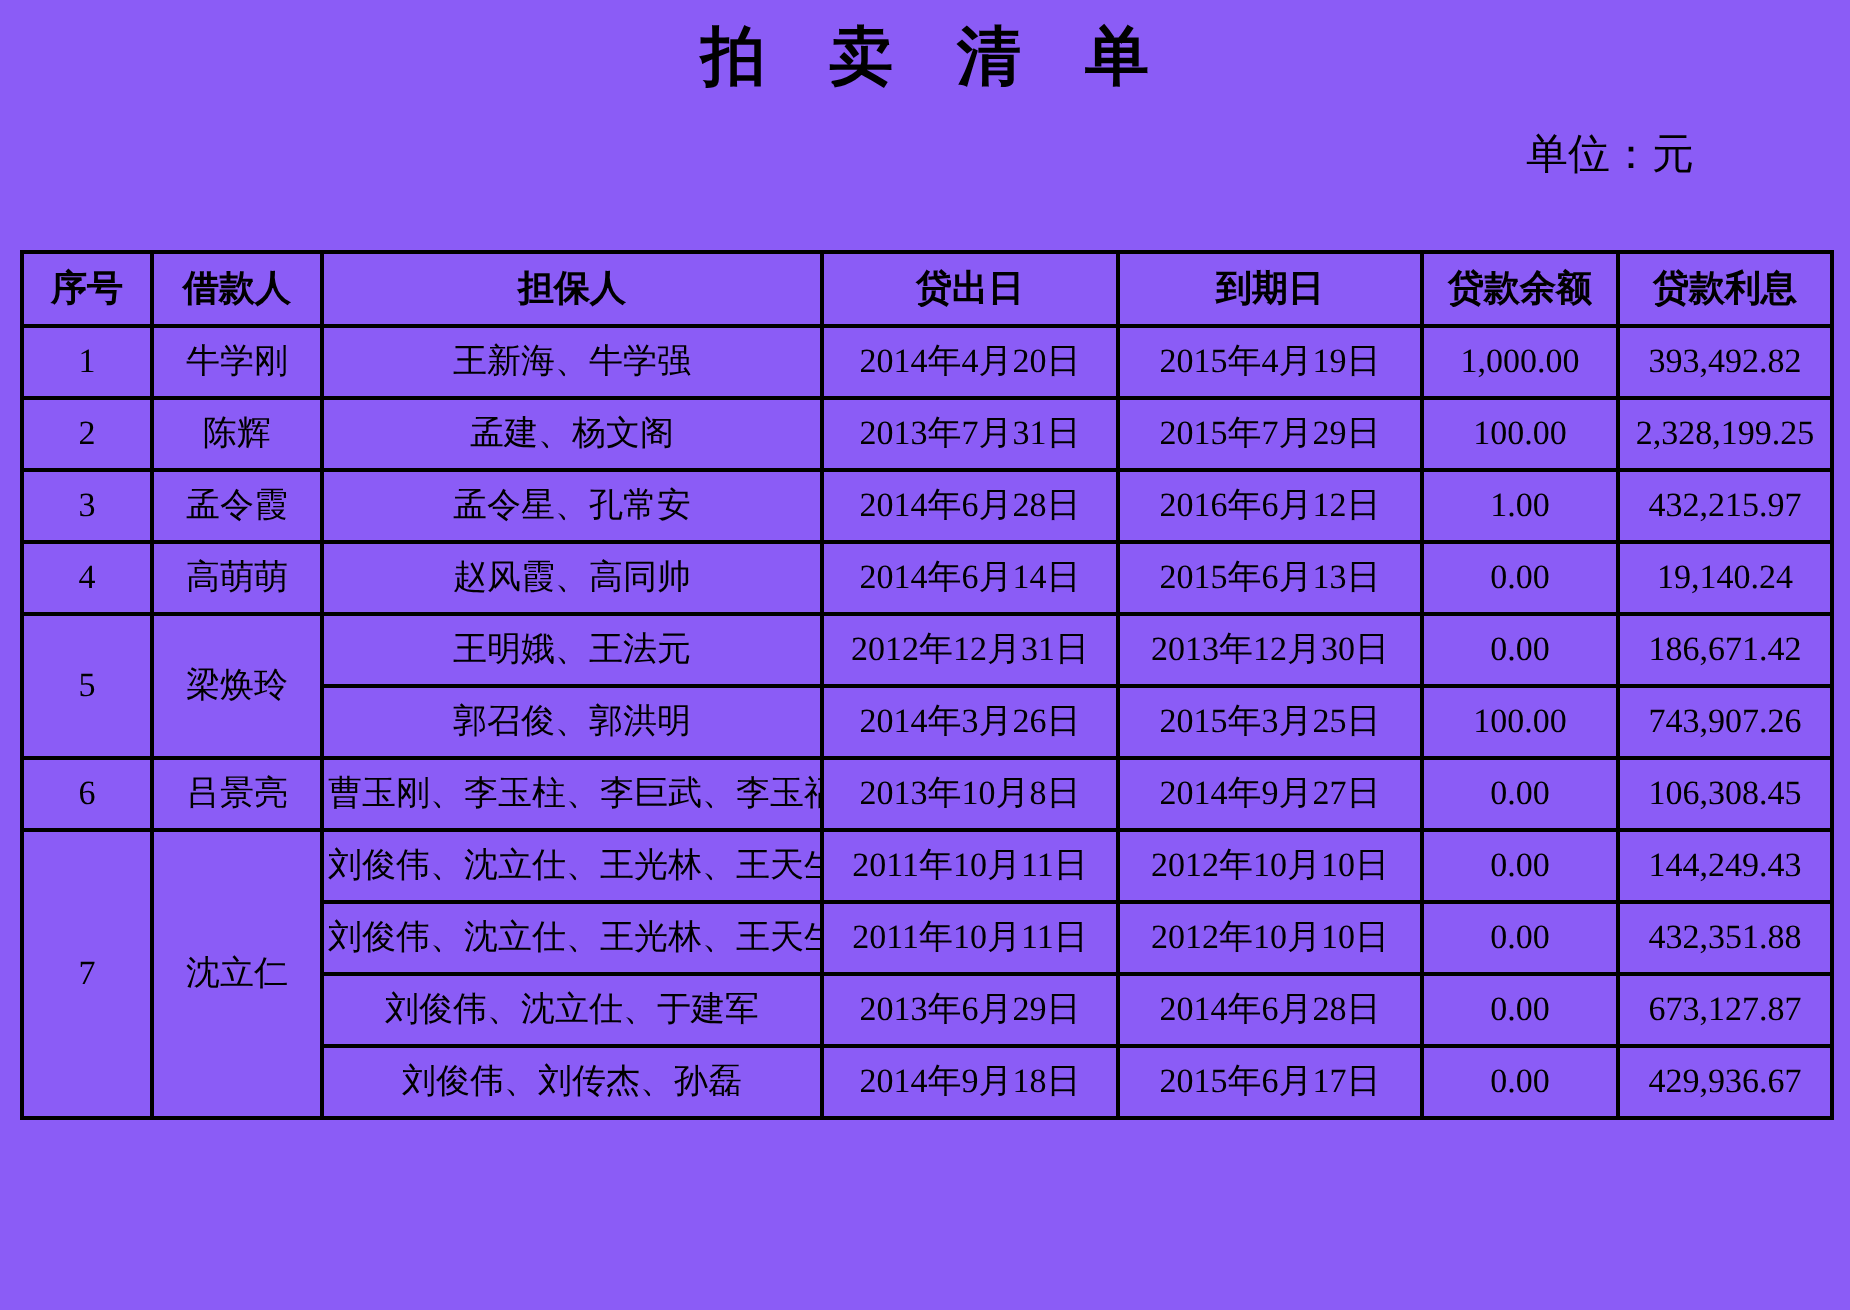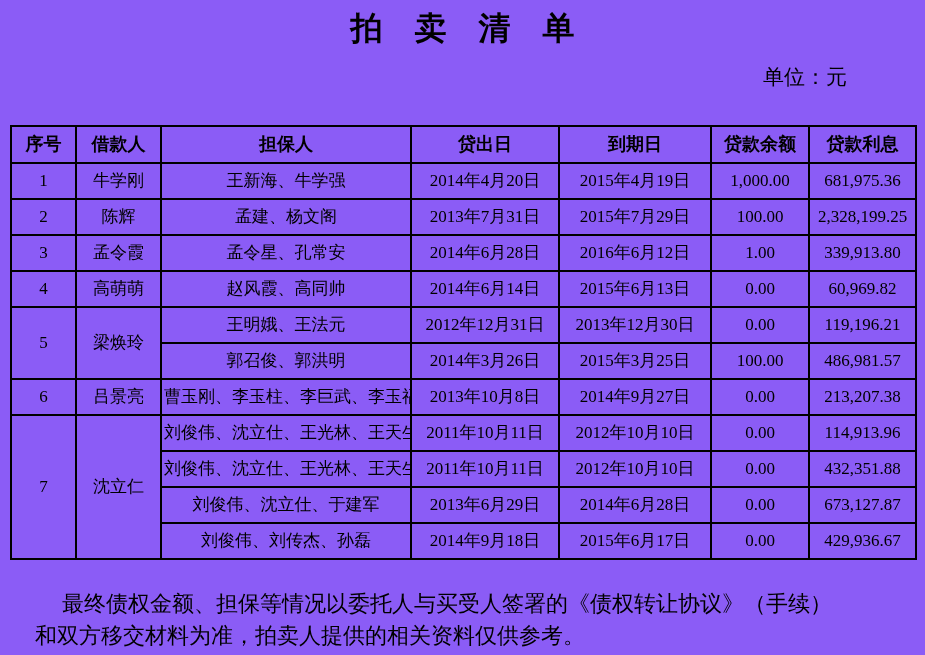--- a/index.html
+++ b/index.html
@@ -85,82 +85,82 @@
         </tr>
     </thead>
     <tbody>
         <tr>
           <td rowspan="1">1</td>
           <td rowspan="1">牛学刚</td>
           <td>王新海、牛学强</td>
           <td>2014年4月20日</td>
           <td>2015年4月19日</td>
           <td>1,000.00</td>
-          <td>681,975.36</td>
+          <td>393,492.82</td>
         </tr>
         <tr>
           <td rowspan="1">2</td>
           <td rowspan="1">陈辉</td>
           <td>孟建、杨文阁</td>
           <td>2013年7月31日</td>
           <td>2015年7月29日</td>
           <td>100.00</td>
           <td>2,328,199.25</td>
         </tr>
         <tr>
           <td rowspan="1">3</td>
           <td rowspan="1">孟令霞</td>
           <td>孟令星、孔常安</td>
           <td>2014年6月28日</td>
           <td>2016年6月12日</td>
           <td>1.00</td>
-          <td>339,913.80</td>
+          <td>432,215.97</td>
         </tr>
         <tr>
           <td rowspan="1">4</td>
           <td rowspan="1">高萌萌</td>
           <td>赵风霞、高同帅</td>
           <td>2014年6月14日</td>
           <td>2015年6月13日</td>
           <td>0.00</td>
-          <td>60,969.82</td>
+          <td>19,140.24</td>
         </tr>
         <tr>
           <td rowspan="2">5</td>
           <td rowspan="2">梁焕玲</td>
           <td>王明娥、王法元</td>
           <td>2012年12月31日</td>
           <td>2013年12月30日</td>
           <td>0.00</td>
-          <td>119,196.21</td>
+          <td>186,671.42</td>
         </tr>
         <tr>
           <td>郭召俊、郭洪明</td>
           <td>2014年3月26日</td>
           <td>2015年3月25日</td>
           <td>100.00</td>
-          <td>486,981.57</td>
+          <td>743,907.26</td>
         </tr>
         <tr>
           <td rowspan="1">6</td>
           <td rowspan="1">吕景亮</td>
           <td>曹玉刚、李玉柱、李巨武、李玉福</td>
           <td>2013年10月8日</td>
           <td>2014年9月27日</td>
           <td>0.00</td>
-          <td>213,207.38</td>
+          <td>106,308.45</td>
         </tr>
         <tr>
           <td rowspan="4">7</td>
           <td rowspan="4">沈立仁</td>
           <td>刘俊伟、沈立仕、王光林、王天生</td>
           <td>2011年10月11日</td>
           <td>2012年10月10日</td>
           <td>0.00</td>
-          <td>114,913.96</td>
+          <td>144,249.43</td>
         </tr>
         <tr>
           <td>刘俊伟、沈立仕、王光林、王天生</td>
           <td>2011年10月11日</td>
           <td>2012年10月10日</td>
           <td>0.00</td>
           <td>432,351.88</td>
         </tr>
         <tr>
           <td>刘俊伟、沈立仕、于建军</td>
@@ -172,18 +172,14 @@
         <tr>
           <td>刘俊伟、刘传杰、孙磊</td>
           <td>2014年9月18日</td>
           <td>2015年6月17日</td>
           <td>0.00</td>
           <td>429,936.67</td>
         </tr>
       </tbody>
   </table>
 
-  <p class="footer">
-    <span class="l1">最终债权金额、担保等情况以委托人与买受人签署的《债权转让协议》（手续）</span>
-    <span class="l2">和双方移交材料为准，拍卖人提供的相关资料仅供参考。</span>
-  </p>
 
 </div>
 
 </body></html>

